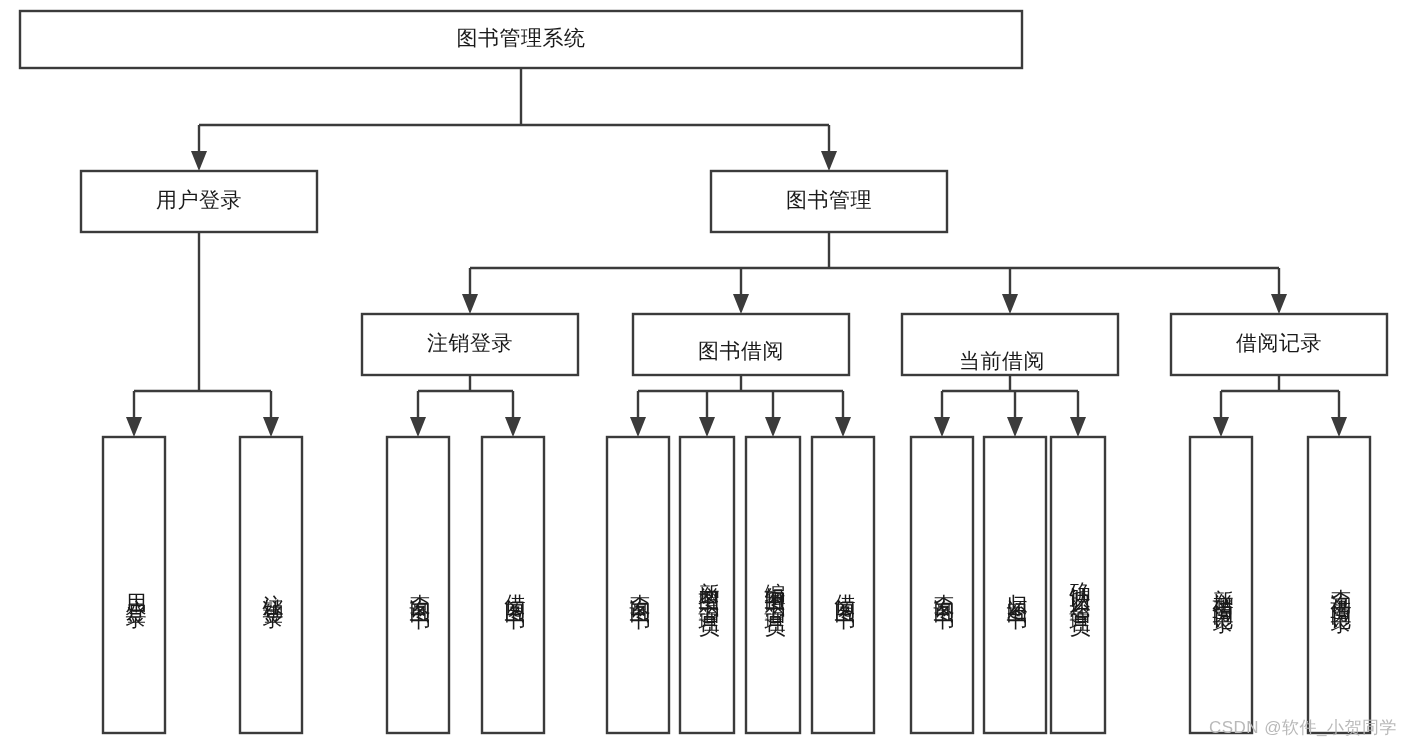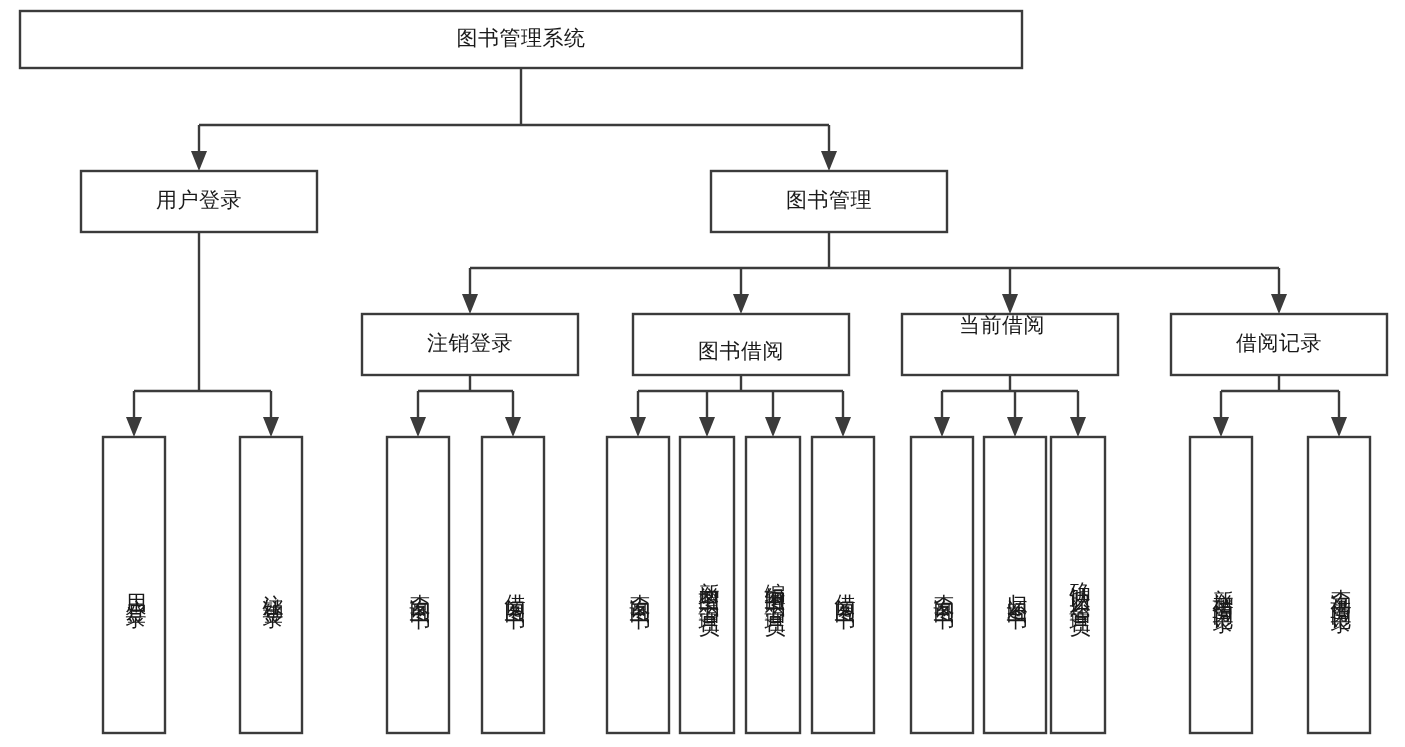--- a/index.html
+++ b/index.html
@@ -162,30 +162,31 @@
         <rect x="1308" y="437" width="62" height="296" class="node-box"></rect>
       </g>
   </svg>
 
   <div id="labels-layer">
       <div class="node-label horizontal" style="left: 20px; top: 11px; width: 1002px; height: 57px;">图书管理系统</div>
       <div class="node-label horizontal" style="left: 81px; top: 171px; width: 236px; height: 61px;">用户登录</div>
       <div class="node-label horizontal" style="left: 711px; top: 171px; width: 236px; height: 61px;">图书管理</div>
       <div class="node-label horizontal" style="left: 362px; top: 314px; width: 216px; height: 61px;">注销登录</div>
       <div class="node-label horizontal" style="left: 633px; top: 314px; width: 216px; height: 78px;">图书借阅</div>
-      <div class="node-label horizontal" style="left: 902px; top: 296px; width: 200px; height: 61px;">当前借阅</div>
+      <div class="node-label horizontal" style="left: 902px; top: 332px; width: 200px; height: 61px;">当前借阅</div>
       <div class="node-label horizontal" style="left: 1171px; top: 314px; width: 216px; height: 61px;">借阅记录</div>
       <div class="node-label vertical" style="left: 103px; top: 437px; width: 62px; height: 296px;">用户登录</div>
       <div class="node-label vertical" style="left: 240px; top: 437px; width: 62px; height: 296px;">注销登录</div>
       <div class="node-label vertical" style="left: 387px; top: 437px; width: 62px; height: 296px;">查询图书</div>
       <div class="node-label vertical" style="left: 482px; top: 437px; width: 62px; height: 296px;">借阅图书</div>
       <div class="node-label vertical" style="left: 607px; top: 437px; width: 62px; height: 296px;">查询图书</div>
       <div class="node-label vertical" style="left: 680px; top: 437px; width: 54px; height: 296px;">新增图书（管理员）</div>
       <div class="node-label vertical" style="left: 746px; top: 437px; width: 54px; height: 296px;">编辑图书（管理员）</div>
       <div class="node-label vertical" style="left: 812px; top: 437px; width: 62px; height: 296px;">借阅图书</div>
       <div class="node-label vertical" style="left: 911px; top: 437px; width: 62px; height: 296px;">查询图书</div>
       <div class="node-label vertical" style="left: 984px; top: 437px; width: 62px; height: 296px;">归还图书</div>
       <div class="node-label vertical" style="left: 1051px; top: 437px; width: 54px; height: 296px;">确认归还（管理员）</div>
       <div class="node-label vertical" style="left: 1190px; top: 437px; width: 62px; height: 296px;">新增借阅记录</div>
       <div class="node-label vertical" style="left: 1308px; top: 437px; width: 62px; height: 296px;">查询借阅记录</div>
     </div>
 
+  <div class="watermark">CSDN @软件_小贺同学</div>
 </div>
 
 </body></html>

